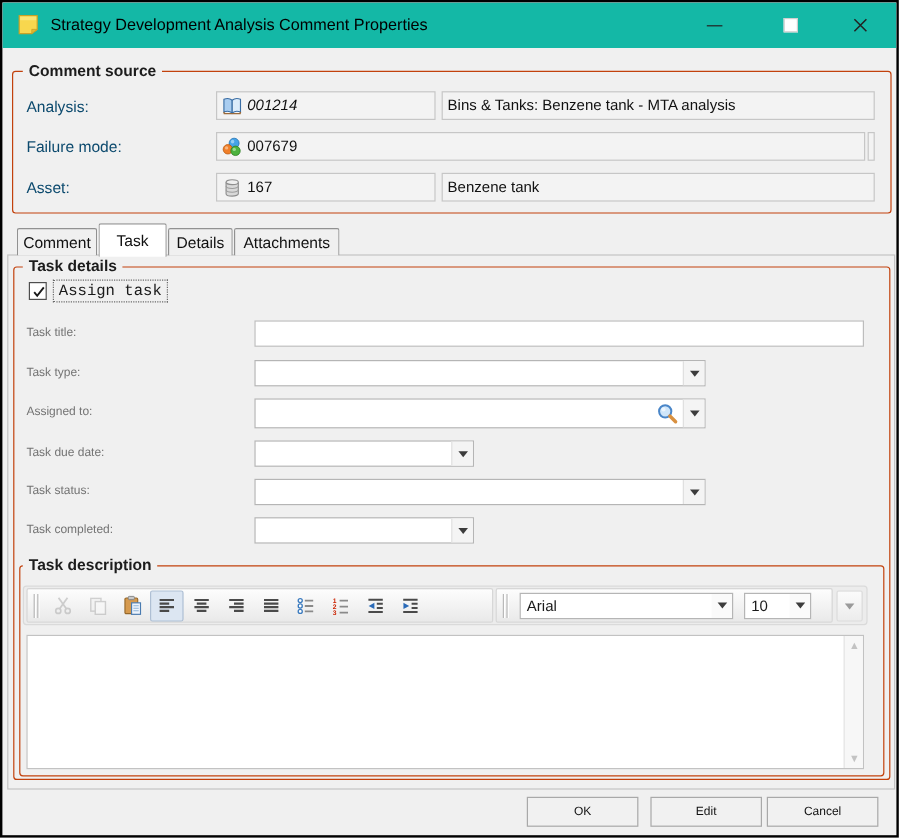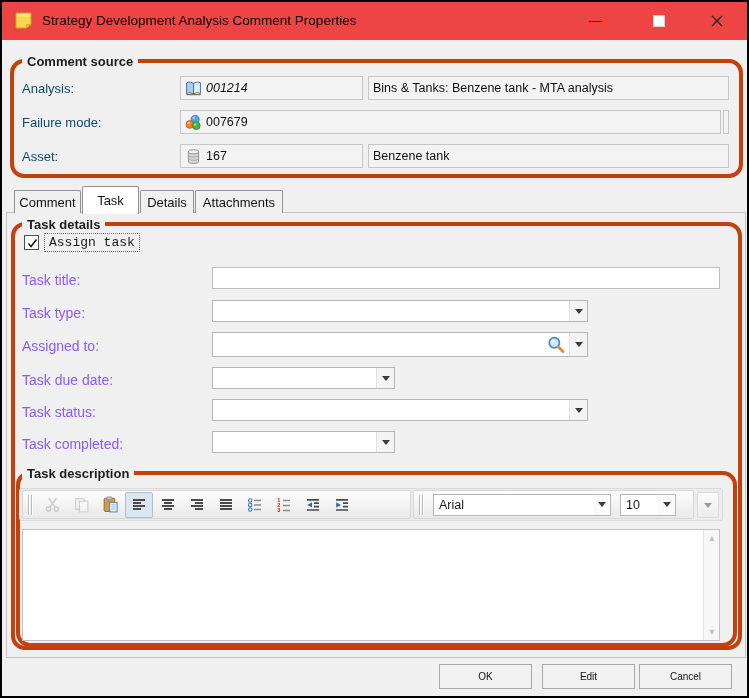--- a/index.html
+++ b/index.html
@@ -3,52 +3,52 @@
 <meta charset="utf-8">
 <style>
   * { box-sizing: border-box; margin: 0; padding: 0; }
   html,body { width:749px; height:698px; background:#fff; }
   body { font-family: "Liberation Sans", sans-serif; font-size:13px; color:#1a1a1a; }
 
   .window { position:absolute; left:0; top:0; width:749px; height:698px;
             background:#f0f0f0; border:2px solid #000; overflow:hidden; }
 
   
-  .titlebar { position:absolute; left:0; top:0; width:745px; height:38px; background:#ef4444; }
+  .titlebar { position:absolute; left:0; top:0; width:745px; height:38px; background:#14b8a6; }
   .title-icon { position:absolute; left:12px; top:9px; width:19px; height:19px; }
   .title-text { position:absolute; left:40px; top:11px; font-size:13.5px; color:#000; white-space:nowrap; }
   .win-btn { position:absolute; top:4px; width:34px; height:30px; display:flex; align-items:center; justify-content:center; cursor:default; }
   .win-btn.min  { left:576px; }
   .win-btn.max  { left:640px; }
   .win-btn.close{ left:698px; }
   .min-glyph { width:13px; height:0; border-top:1.6px solid #222; }
   .max-glyph { width:12px; height:12px; border:1.4px solid #cfcfcf; background:#fff; }
 
   
-  .group { position:absolute; border:4px solid #c2410c; border-radius:14px; }
+  .group { position:absolute; border:1px solid #c2410c; border-radius:3px; }
   .group-label { position:absolute; top:-9px; left:10px; background:#f0f0f0; padding:0 5px;
                  font-weight:bold; font-size:13px; color:#1c1c1c; white-space:nowrap; }
 
   
   .src-label { position:absolute; left:20px; height:16px; font-size:13px; color:#0c4a6e; }
   .src-field { position:absolute; height:24px; background:#f3f3f3; border:1px solid #c6c6c6;
                display:flex; align-items:center; padding-left:4px; gap:4px; font-size:12.5px; color:#111;
                overflow:hidden; white-space:nowrap; }
   .src-field .ico { flex:0 0 auto; width:17px; height:17px; }
 
   
   .tab { position:absolute; top:188px; height:23px; background:#f0f0f0; border:1px solid #919191;
          border-bottom:none; border-radius:2px 2px 0 0; display:flex; align-items:center;
          justify-content:center; font-size:13px; color:#111; z-index:3; cursor:default; }
   .tab.selected { top:184px; height:28px; background:#fff; z-index:4; }
   .tab-page { position:absolute; left:4px; top:210px; width:740px; height:446px;
               border:1px solid #c3c3c3; background:#f0f0f0; z-index:1; }
 
   
-  .frm-label { position:absolute; left:20px; font-size:14px; color:#8b5cf6; z-index:5; }
+  .frm-label { position:absolute; left:20px; font-size:10px; color:#737373; z-index:5; }
   .txt-input { position:absolute; height:22px; background:#fff; border:1px solid #bdbdbd;
                font-family:"Liberation Sans",sans-serif; font-size:12.5px; padding:0 4px; z-index:5; }
   .combo { position:absolute; height:22px; background:#fff; border:1px solid #b5b5b5;
            display:flex; z-index:5; }
   .combo .cfield { flex:1; display:flex; align-items:center; justify-content:flex-end;
                    padding:0 3px; font-size:12.5px; overflow:hidden; }
   .combo .cbtn { flex:0 0 18px; background:#f4f4f4; border-left:1px solid #e0e0e0;
                  display:flex; align-items:center; justify-content:center; }
   .tri { width:0; height:0; border-left:4px solid transparent; border-right:4px solid transparent;
          border-top:5px solid #3c3c3c; }

